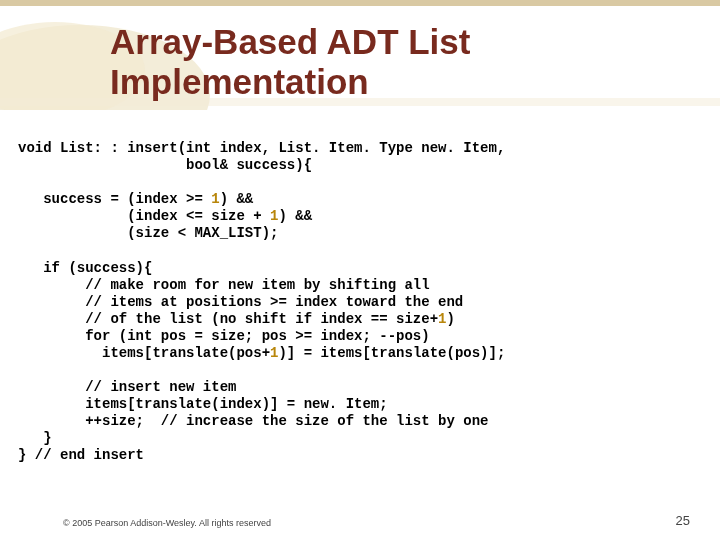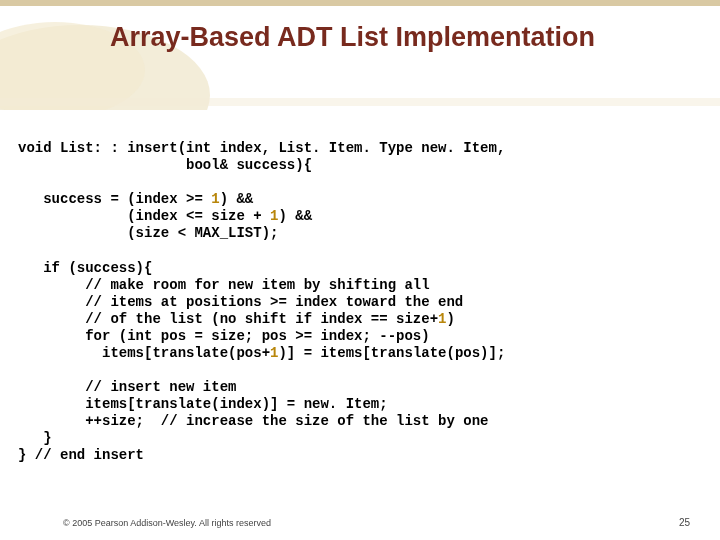--- a/index.html
+++ b/index.html
@@ -13,21 +13,21 @@
   .bg-deco{
     position:absolute;
     left:0;top:0;
     width:720px;height:110px;
     pointer-events:none;
   }
   .title{
     position:absolute;
     left:110px;top:22px;
     width:585px;
-    font-size:27px;
+    font-size:35px;
     font-weight:bold;
     color:#782a1e;
   }
   .code{
     position:absolute;
     left:18px;top:140px;
     width:685px;
     font-family:"Courier New",Courier,monospace;
     font-size:14px;
     line-height:1.22;
@@ -39,21 +39,21 @@
   .footer-copy{
     position:absolute;
     left:30px;bottom:12px;
     font-size:9px;
     color:#444;
     padding-left:33px;
   }
   .footer-page{
     position:absolute;
     right:30px;bottom:12px;
-    font-size:10px;
+    font-size:13px;
     color:#444;
   }
 </style>
 </head>
 <body>
 
 <svg class="bg-deco" viewBox="0 0 720 110" preserveAspectRatio="none">
   <rect x="0" y="0" width="720" height="110" fill="#ffffff"></rect>
   <rect x="0" y="0" width="720" height="6" fill="#d9c9a3"></rect>
   <ellipse cx="80" cy="95" rx="130" ry="70" fill="#e9dfba" opacity="0.55"></ellipse>

